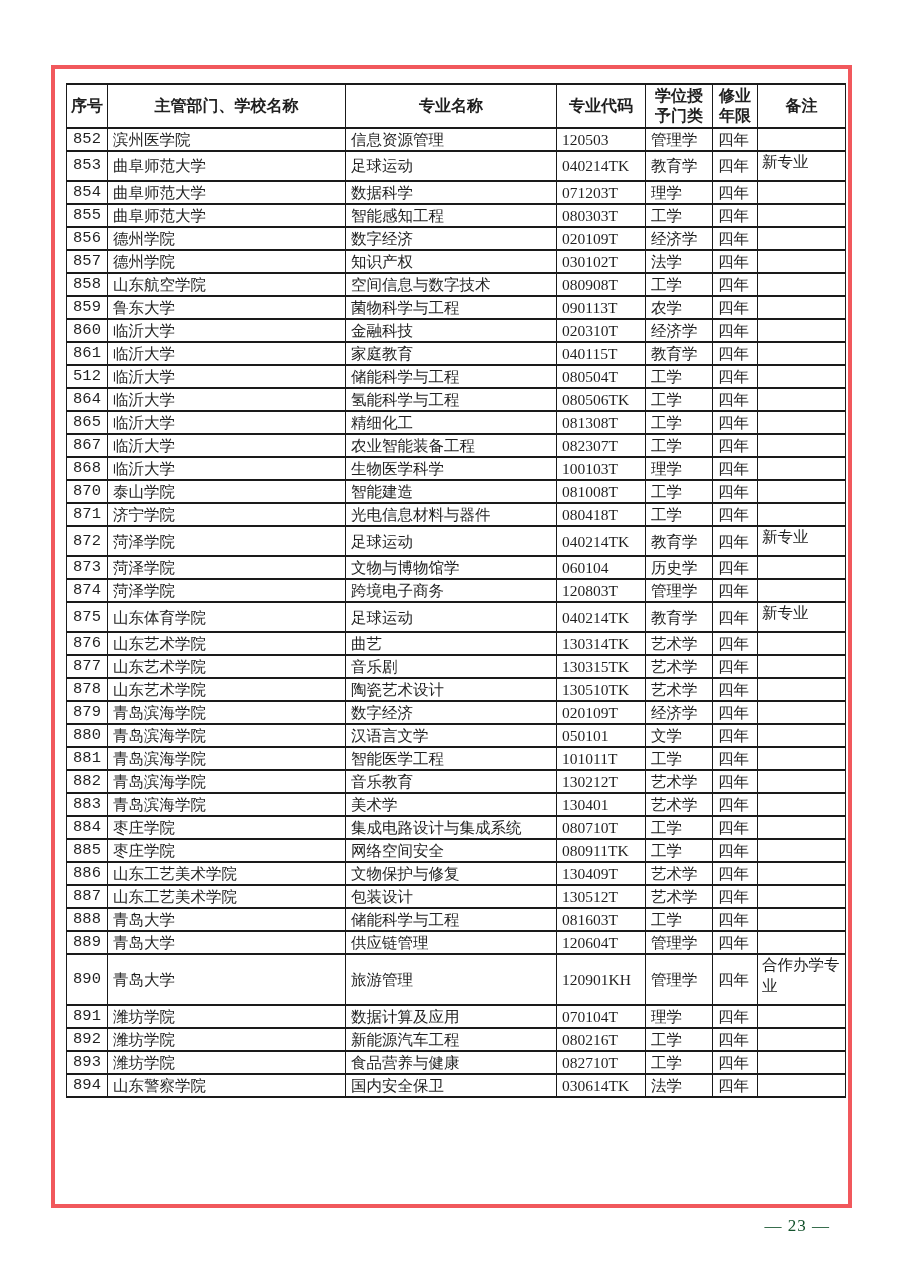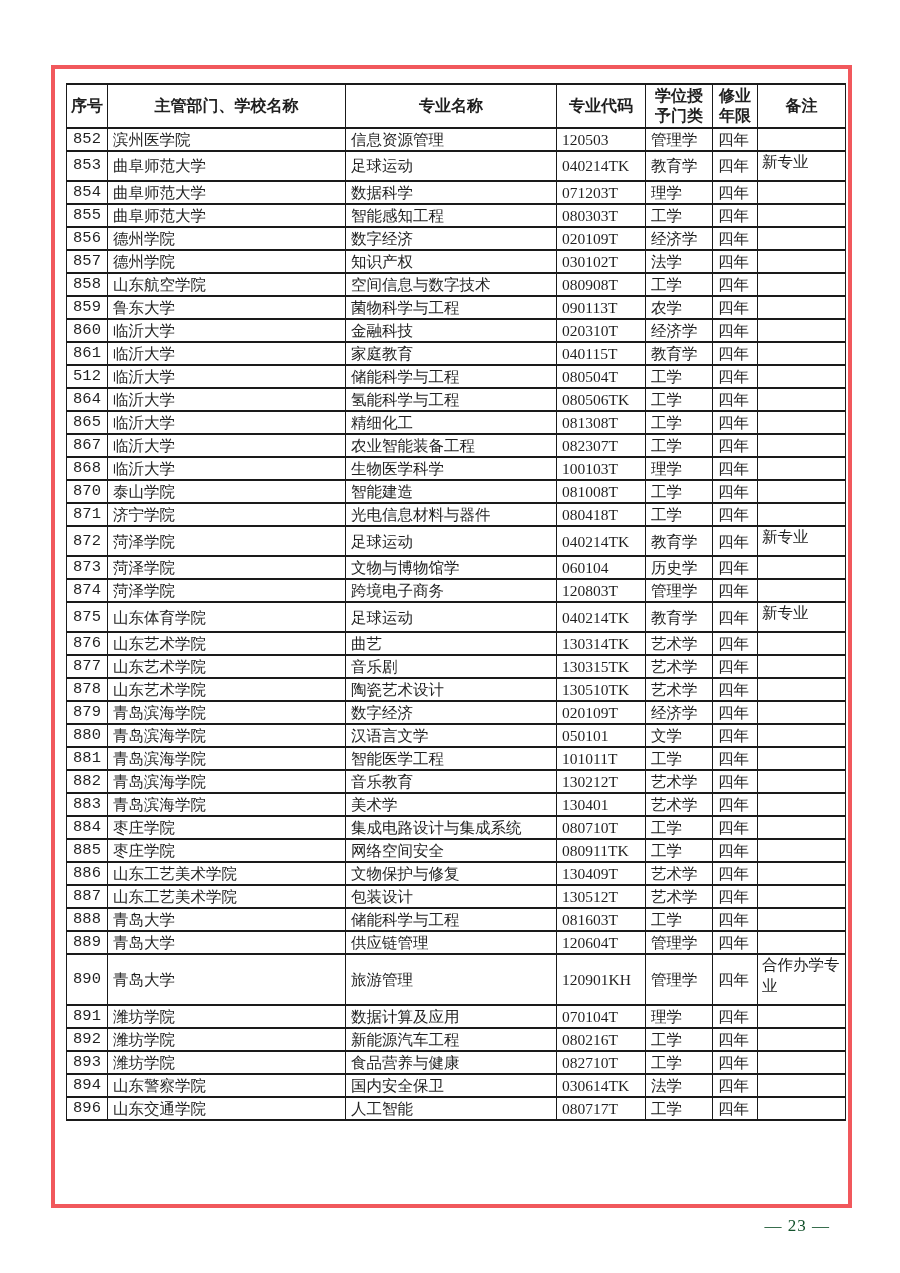--- a/index.html
+++ b/index.html
@@ -446,25 +446,16 @@
       </tr>
       <tr>
         <td class="col-index">894</td>
         <td class="col-school">山东警察学院</td>
         <td class="col-major">国内安全保卫</td>
         <td class="col-code">030614TK</td>
         <td class="col-degree">法学</td>
         <td class="col-duration">四年</td>
         <td class="col-remark"></td>
       </tr>
-      <tr>
-        <td class="col-index">896</td>
-        <td class="col-school">山东交通学院</td>
-        <td class="col-major">人工智能</td>
-        <td class="col-code">080717T</td>
-        <td class="col-degree">工学</td>
-        <td class="col-duration">四年</td>
-        <td class="col-remark"></td>
-      </tr>
     </tbody>
 </table>
 
 <div class="page-number">— 23 —</div>
 
 </body></html>

